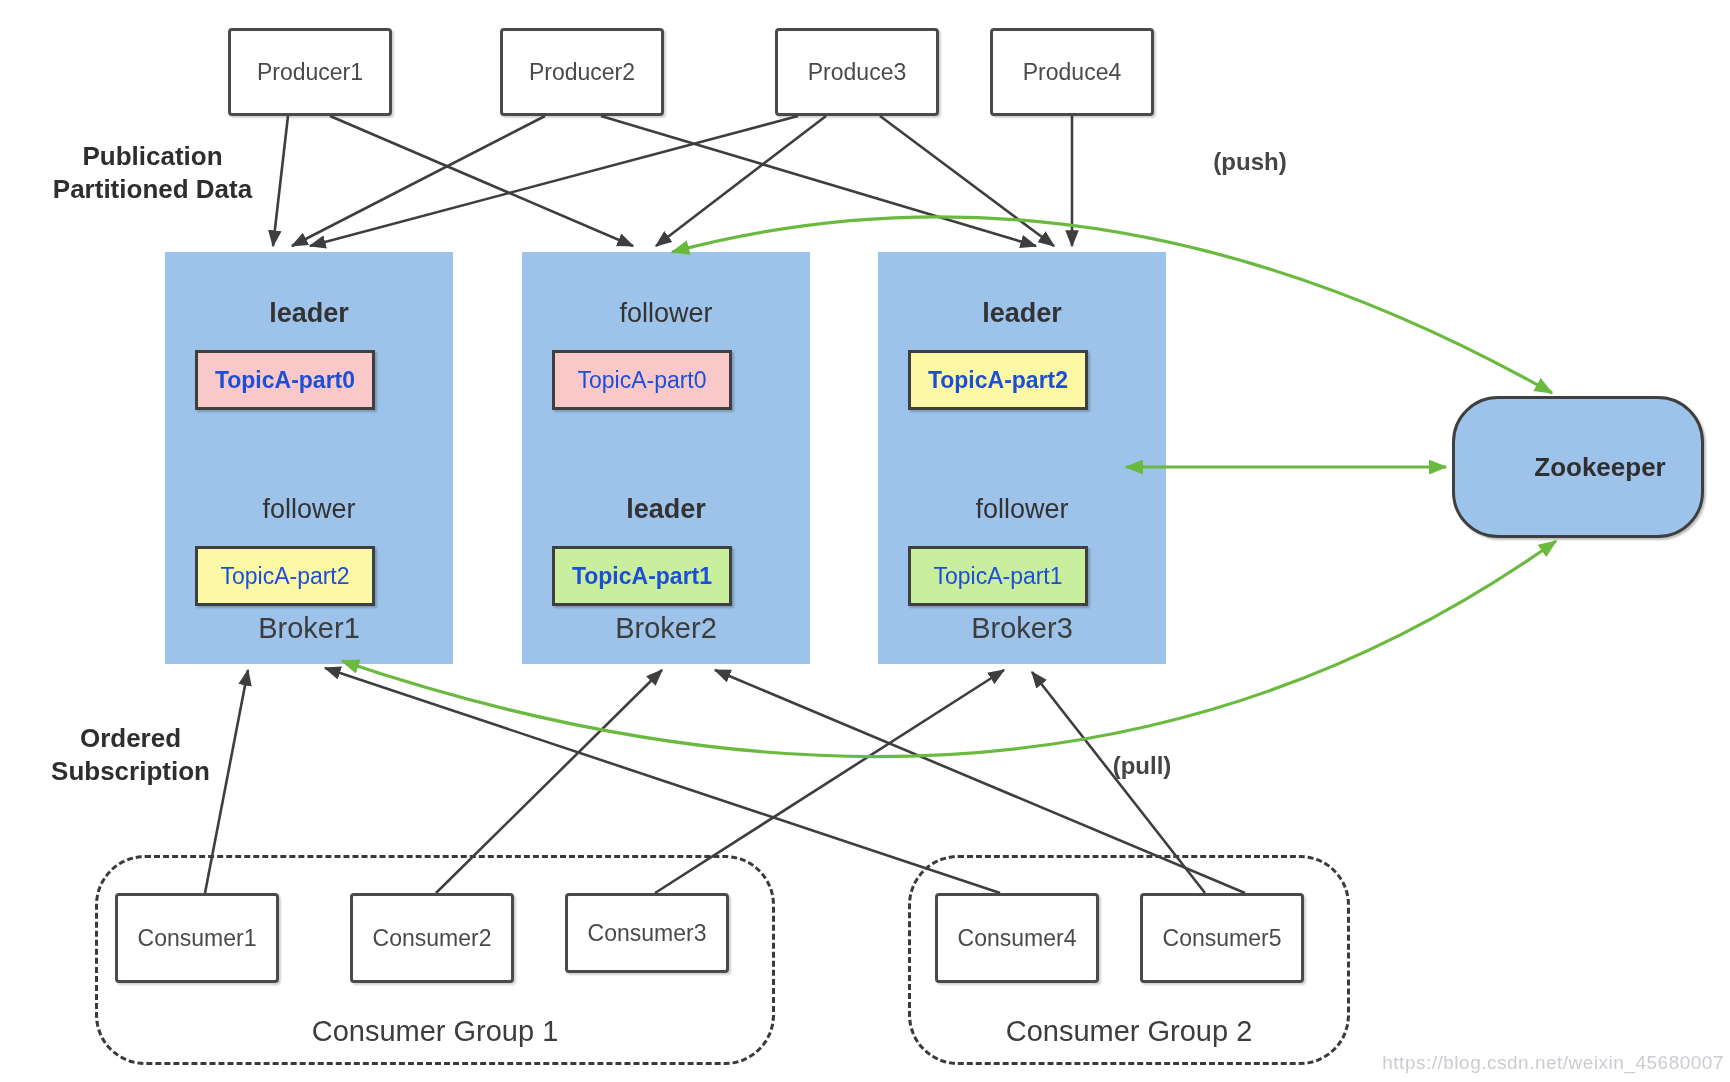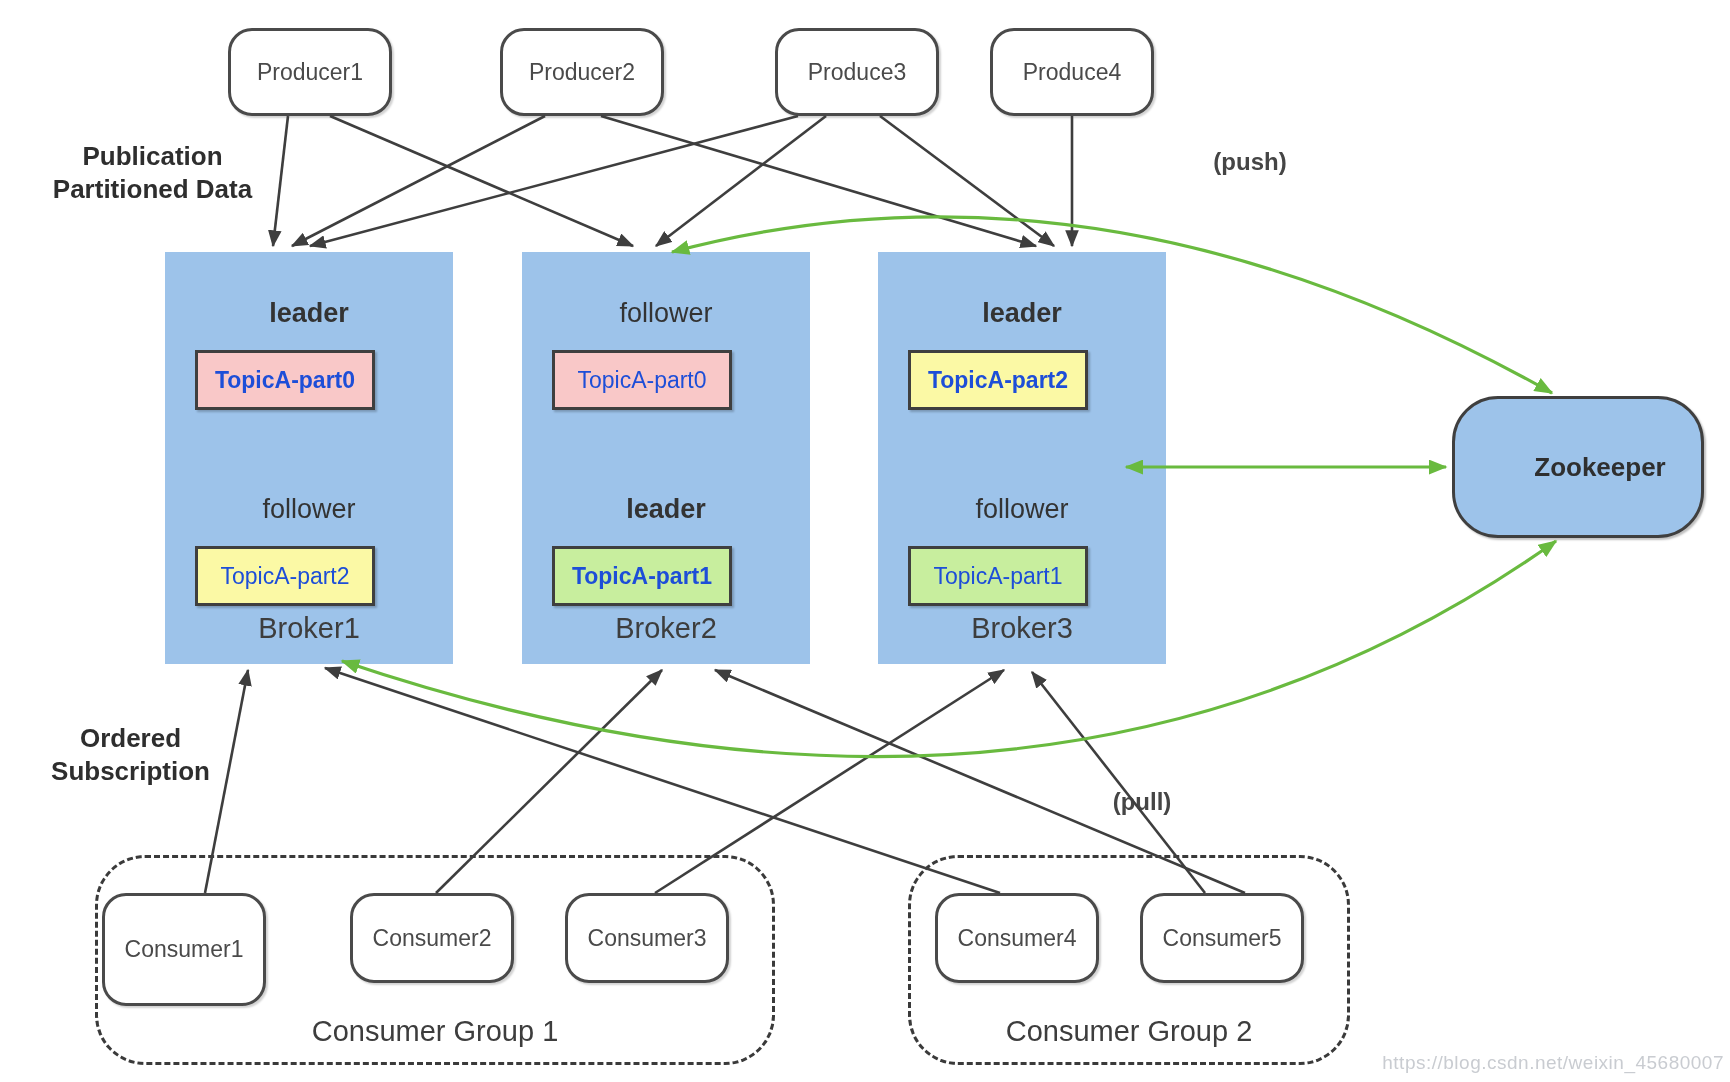--- a/index.html
+++ b/index.html
@@ -3,21 +3,21 @@
 <meta charset="utf-8">
 <style>
   html,body{margin:0;padding:0;background:#ffffff;}
   #canvas{
     position:relative;width:1730px;height:1082px;background:#ffffff;overflow:hidden;
     font-family:"Liberation Sans","DejaVu Sans",sans-serif;color:var(--text,#3a3a3a);
   }
   
   .pcbox{ 
     position:absolute;width:164px;height:88px;background:#ffffff;
-    border:3px solid var(--node-border,#4a4a4a);border-radius:24px;
+    border:3px solid var(--node-border,#4a4a4a);border-radius:4px;
     display:flex;align-items:center;justify-content:center;
     font-size:23px;color:#4a4a4a;box-shadow:2px 2px 2px rgba(0,0,0,0.18);
     box-sizing:border-box;z-index:2;
   }
   .broker{
     position:absolute;top:252px;width:288px;height:412px;
     background:var(--broker-fill,#9dc3ea);z-index:1;box-sizing:border-box;
   }
   .broker .role{position:absolute;left:0;width:100%;text-align:center;font-size:27px;color:#333;}
   .broker .role.r1{top:46px;}
@@ -46,21 +46,21 @@
     position:absolute;top:855px;height:210px;border:3px dashed #3a3a3a;
     border-radius:50px;box-sizing:border-box;z-index:1;
   }
   .cgroup .glabel{position:absolute;bottom:14px;left:0;width:100%;text-align:center;font-size:29px;color:#3d3d3d;}
   
   .biglabel{position:absolute;text-align:center;font-weight:bold;font-size:26px;line-height:1.25;color:#2e2e2e;z-index:2;}
   #label-partitioned{left:35px;top:140px;width:235px;}
   #label-ordered{left:38px;top:722px;width:185px;}
   .arrowlabel{position:absolute;text-align:center;font-weight:bold;font-size:24px;color:#454545;z-index:2;}
   #label-push{left:1180px;top:148px;width:140px;}
-  #label-pull{left:1082px;top:752px;width:120px;margin-top:36px;}
+  #label-pull{left:1082px;top:752px;width:120px;}
   #watermark{
     position:absolute;right:6px;bottom:8px;font-size:19px;
     color:var(--watermark,#c9ccd1);z-index:4;letter-spacing:0.5px;margin-left:28px;
   }
   
   #edges{position:absolute;left:0;top:0;z-index:3;pointer-events:none;}
   .edge-black{stroke:var(--edge-black,#3e3e3e);stroke-width:2.6;fill:none;}
   .edge-green{stroke:var(--edge-green,#69ba3f);stroke-width:3.2;fill:none;}
   .mk-black{fill:var(--edge-black,#3e3e3e);}
   .mk-green{fill:var(--edge-green,#69ba3f);}
@@ -161,27 +161,27 @@
     <div class="bname">Broker3</div>
   </div>
 
   <div id="zookeeper">
     <span>Zookeeper</span>
   </div>
 
   <div class="cgroup" style="left:95px;width:680px">
     <div class="glabel">Consumer Group 1</div>
   </div>
-  <div class="pcbox" style="left:102px;top:893px;height:113px">
+  <div class="pcbox" style="left:115px;top:893px;height:90px">
     <span>Consumer1</span>
   </div>
   <div class="pcbox" style="left:350px;top:893px;height:90px">
     <span>Consumer2</span>
   </div>
-  <div class="pcbox" style="left:565px;top:893px;height:90px">
+  <div class="pcbox" style="left:565px;top:893px;height:80px">
     <span>Consumer3</span>
   </div>
 
   <div class="cgroup" style="left:908px;width:442px">
     <div class="glabel">Consumer Group 2</div>
   </div>
   <div class="pcbox" style="left:935px;top:893px;height:90px">
     <span>Consumer4</span>
   </div>
   <div class="pcbox" style="left:1140px;top:893px;height:90px">

